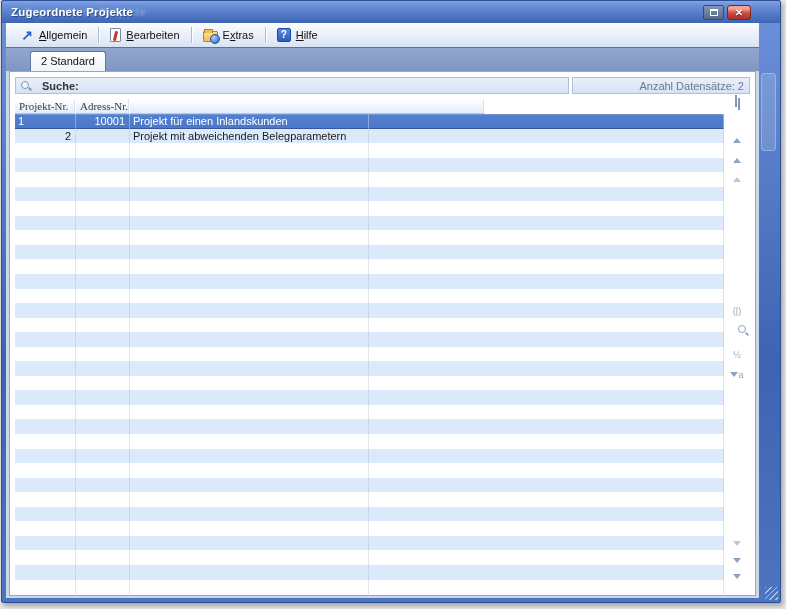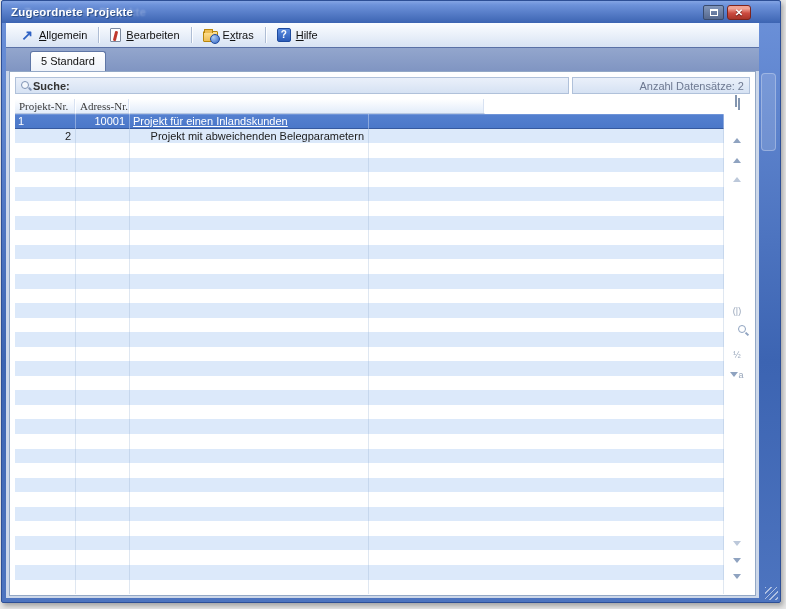--- a/index.html
+++ b/index.html
@@ -52,21 +52,21 @@
   .tabstrip { position:absolute; left:0; top:24px; width:100%; height:24px;
     background:linear-gradient(180deg,#93a6cd, var(--tabstrip)); border-top:1px solid #5a71a6; }
   .tab-active { position:absolute; left:24px; bottom:0; height:20px; line-height:19px; padding:0 10px;
     background:linear-gradient(180deg,#ffffff,#eef2fa); border:1px solid #5f76a6; border-bottom:none;
     border-radius:3px 3px 0 0; color:#111; }
 
   
   .panel { position:absolute; left:3px; right:3px; top:48px; bottom:2px; background:#fff; border:1px solid #93a8c6; }
 
   .search-row { position:absolute; left:5px; right:5px; top:5px; height:17px; display:flex; }
-  .search-field { flex:1; display:flex; align-items:center; gap:1px; padding-left:5px;
+  .search-field { flex:1; display:flex; align-items:center; gap:10px; padding-left:5px;
     background:linear-gradient(180deg,#eaf0fa,#d6e2f3); border:1px solid #b0c1da; }
   .search-label { font-weight:bold; color:#333; }
   .search-placeholder { font-style:italic; color:#8d96a8; }
   .count-box { width:178px; margin-left:3px; display:flex; align-items:center; justify-content:flex-end; padding-right:5px;
     background:linear-gradient(180deg,#eaf0fa,#d6e2f3); border:1px solid #b0c1da; color:#6d7890; }
   .search-icon { width:11px; height:11px; position:relative; flex:none; }
   .search-icon::before { content:""; position:absolute; left:0; top:1px; width:6px; height:6px; border:1.5px solid #7f93b4; border-radius:50%; background:#f3f7fc; }
   .search-icon::after { content:""; position:absolute; left:7px; top:8px; width:4px; height:2px; background:#7f93b4; transform:rotate(45deg); border-radius:1px; }
 
   
@@ -132,21 +132,21 @@
           <span>E<u>x</u>tras</span>
         </div>
         <span class="tb-sep"></span>
         <div class="tb-item">
           <span class="tb-ico help-icon">?</span>
           <span><u>H</u>ilfe</span>
         </div>
       </div>
 
     <div class="tabstrip">
-      <div class="tab-active">5 Standard</div>
+      <div class="tab-active">2 Standard</div>
     </div>
 
     <div class="panel">
 
       <div class="search-row">
         <div class="search-field">
           <span class="search-icon"></span>
           <span class="search-label">Suche:</span>
         </div>
         <div class="count-box">
@@ -156,27 +156,27 @@
 
       <div class="thead">
           <div class="th" style="width: 61px;">Projekt-Nr.</div>
           <div class="th" style="width: 54px;">Adress-Nr.</div>
           <div class="th" style="width: 355px;"></div>
         </div>
       <div class="tbody">
           <div class="row sel">
             <div class="cell" style="width: 61px;">1</div>
             <div class="cell r" style="width: 54px;">10001</div>
-            <div class="cell" style="width: 239px; text-decoration: underline;">Projekt für einen Inlandskunden</div>
+            <div class="cell" style="width: 239px;">Projekt für einen Inlandskunden</div>
             <div class="cell" style="width: 355px;"></div>
           </div>
           <div class="row stripe">
             <div class="cell r" style="width: 61px;">2</div>
             <div class="cell r" style="width: 54px;"></div>
-            <div class="cell" style="width: 239px; text-align: right;">Projekt mit abweichenden Belegparametern</div>
+            <div class="cell" style="width: 239px;">Projekt mit abweichenden Belegparametern</div>
             <div class="cell" style="width: 355px;"></div>
           </div>
           <div class="row">
             <div class="cell" style="width: 61px;"></div>
             <div class="cell" style="width: 54px;"></div>
             <div class="cell" style="width: 239px;"></div>
             <div class="cell" style="width: 355px;"></div>
           </div>
           <div class="row stripe">
             <div class="cell" style="width: 61px;"></div>

